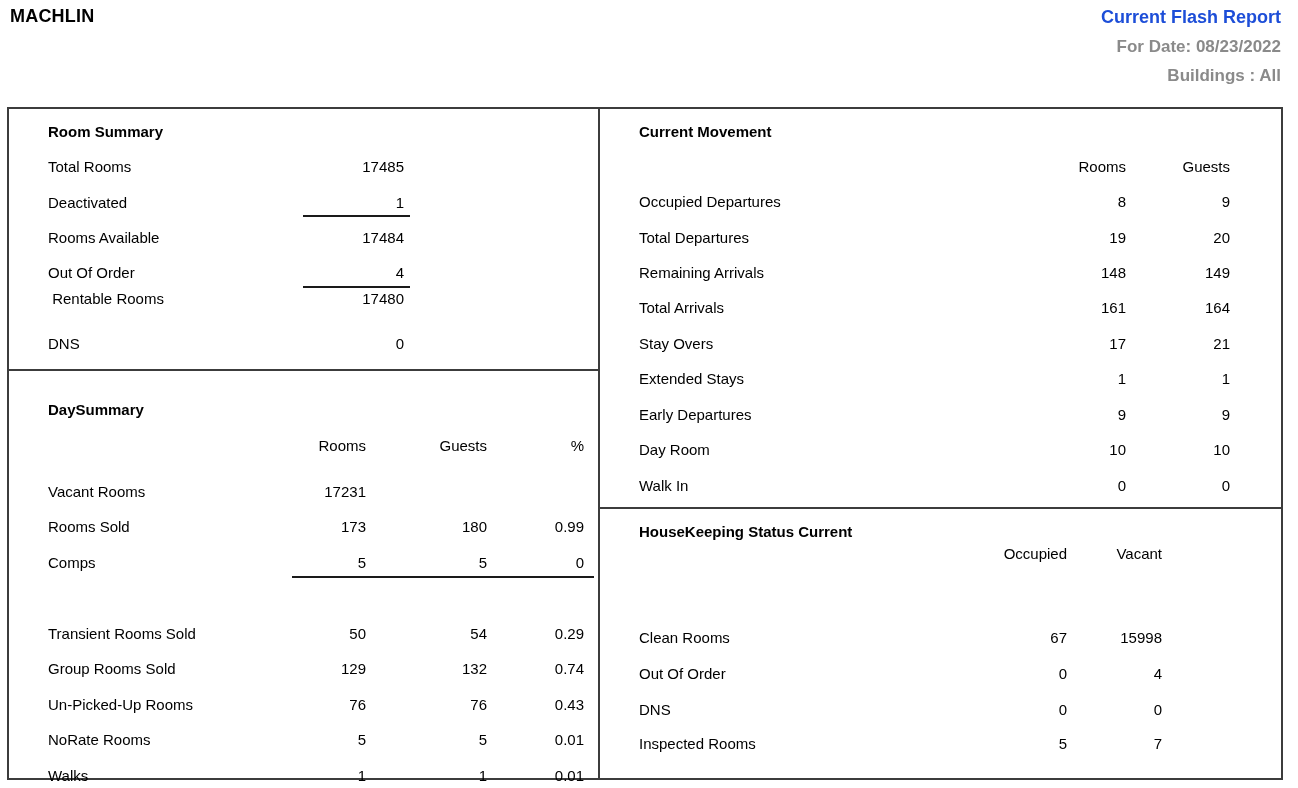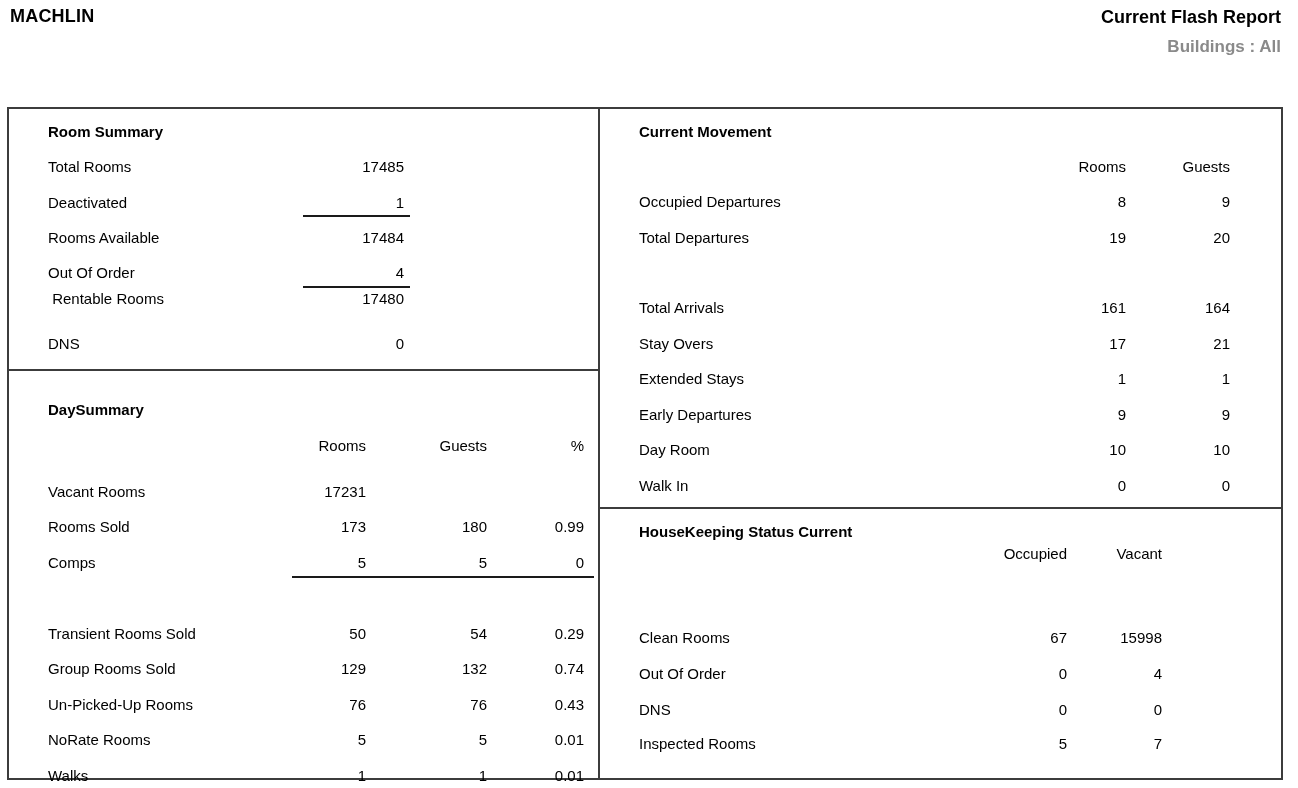--- a/index.html
+++ b/index.html
@@ -14,21 +14,21 @@
   }
   
   .company {
     position:absolute; left:10px; top:6px;
     font-size:18px; font-weight:bold; letter-spacing:.2px;
   }
   .report-meta {
     position:absolute; right:17px; top:3px;
     text-align:right; line-height:29px;
   }
-  .report-title { font-size:18px; font-weight:bold; color:#000000; }
+  .report-title { font-size:18px; font-weight:bold; color:#1d4ed8; }
   .report-sub  { font-size:17px; font-weight:bold; color:#8a8a8a; }
 
   
   .report-box {
     position:absolute; left:7px; top:107px;
     width:1276px; height:673px;
     border:2px solid #3c3c3c;
     display:flex;
   }
   .col-left  { width:591px; border-right:2px solid #3c3c3c; position:relative; }
@@ -74,20 +74,21 @@
   .hk-vac { left:442px; width:120px; }
 </style>
 </head>
 <body>
 
 <div class="page">
 
   <div class="company">MACHLIN</div>
   <div class="report-meta">
     <div class="report-title">Current Flash Report</div>
+    <div class="report-sub">For Date: 08/23/2022</div>
     <div class="report-sub">Buildings : All</div>
   </div>
 
   <div class="report-box">
 
     <div class="col-left">
 
       <section class="sec-room-summary">
         <div class="sec-title" style="top:14px">Room Summary</div>
 
@@ -193,20 +194,25 @@
         <div class="row" style="top:83px">
           <span class="lbl">Occupied Departures</span>
           <span class="num cm-rooms">8</span>
           <span class="num cm-guests">9</span>
         </div>
         <div class="row" style="top:119px">
           <span class="lbl">Total Departures</span>
           <span class="num cm-rooms">19</span>
           <span class="num cm-guests">20</span>
         </div>
+        <div class="row" style="top:154px">
+          <span class="lbl">Remaining Arrivals</span>
+          <span class="num cm-rooms">148</span>
+          <span class="num cm-guests">149</span>
+        </div>
         <div class="row" style="top:189px">
           <span class="lbl">Total Arrivals</span>
           <span class="num cm-rooms">161</span>
           <span class="num cm-guests">164</span>
         </div>
         <div class="row" style="top:225px">
           <span class="lbl">Stay Overs</span>
           <span class="num cm-rooms">17</span>
           <span class="num cm-guests">21</span>
         </div>

